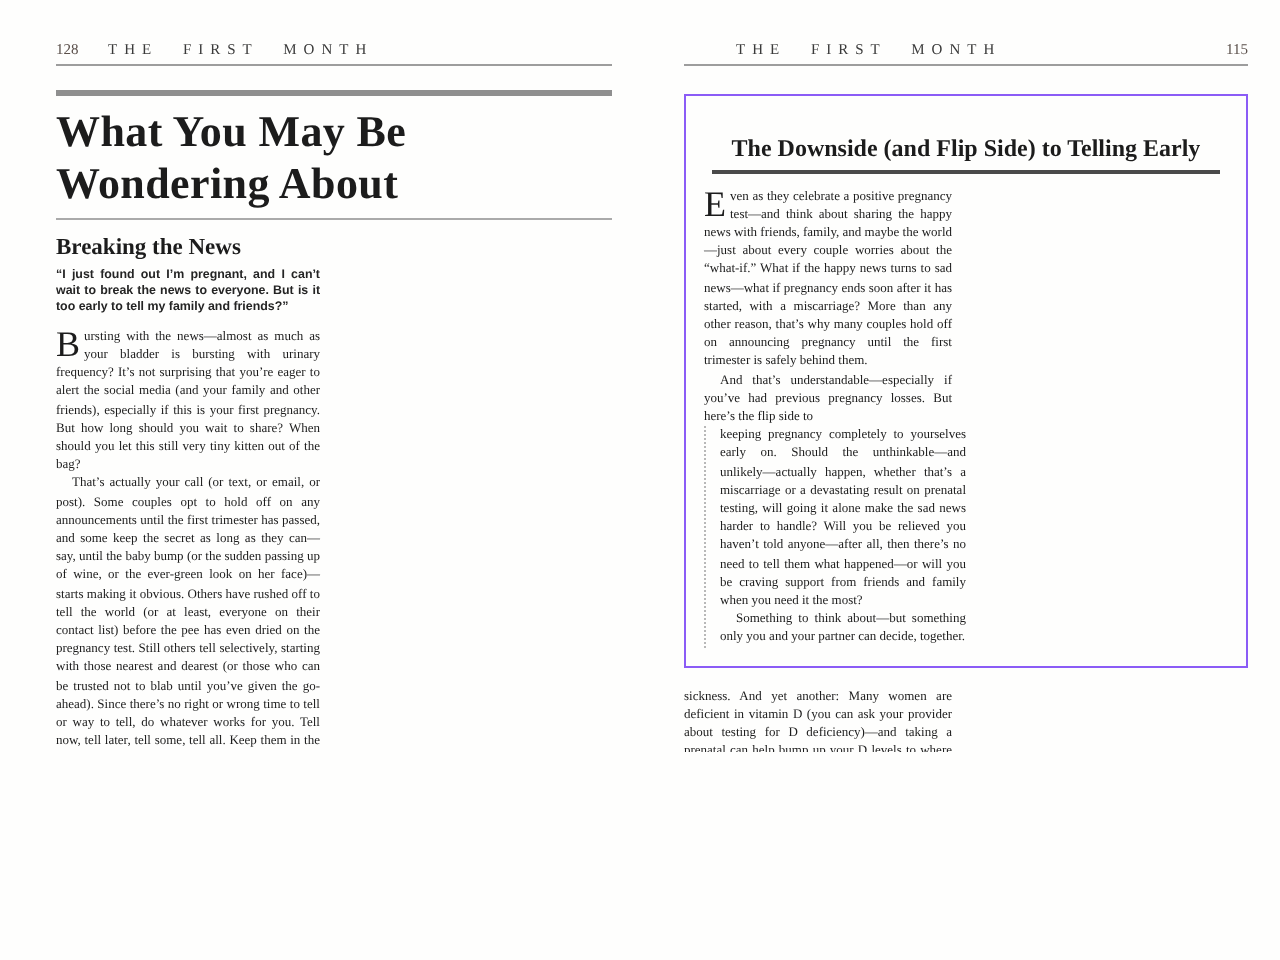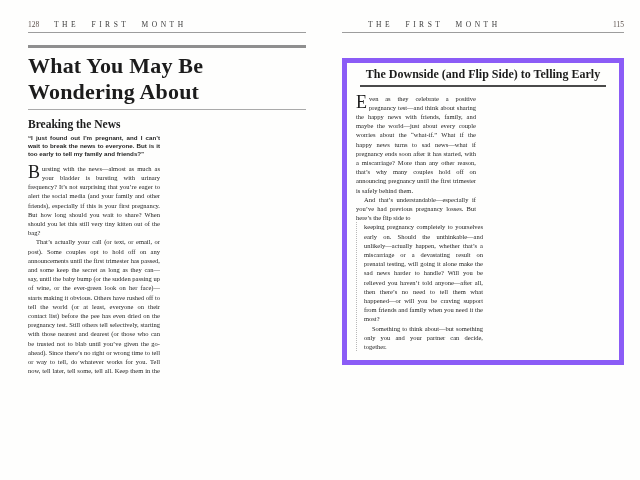--- a/index.html
+++ b/index.html
@@ -30,21 +30,21 @@
   .sect-heading { font-size:11.5px; font-weight:bold; margin:2px 0 4px; }
   .sect-heading.later { margin-top:7px; }
   .quote {
     font-family:"Liberation Sans","DejaVu Sans",sans-serif; font-weight:bold;
     font-size:6.2px; line-height:8.4px; text-align:justify; color:#242424; margin:0 0 5px;
   }
   .body-p { font-size:6.5px; line-height:9.2px; text-align:justify; margin:0; }
   .body-p.ind { text-indent:8px; }
   .dropcap { float:left; font-size:18px; line-height:15px; padding:1px 2px 0 0; }
 
-  .feature-box { border:5px solid #8b5cf6; margin-top:25px; padding:2px 9px 9px; }
+  .feature-box { border:1px solid #8b5cf6; margin-top:14px; padding:17px 9px 9px; }
   .box-title { text-align:center; font-size:12px; font-weight:bold; margin:2px 2px 3px; }
   .box-title-rule { height:1.5px; background:#4a4a4a; margin:0 4px 7px; }
 
   .below-box { margin-top:10px; }
   .rule, .title-topline, .title-underline, .box-title-rule, .header-rule { border-radius:0; }
 </style>
 </head>
 <body>
 
 <div class="spread">

